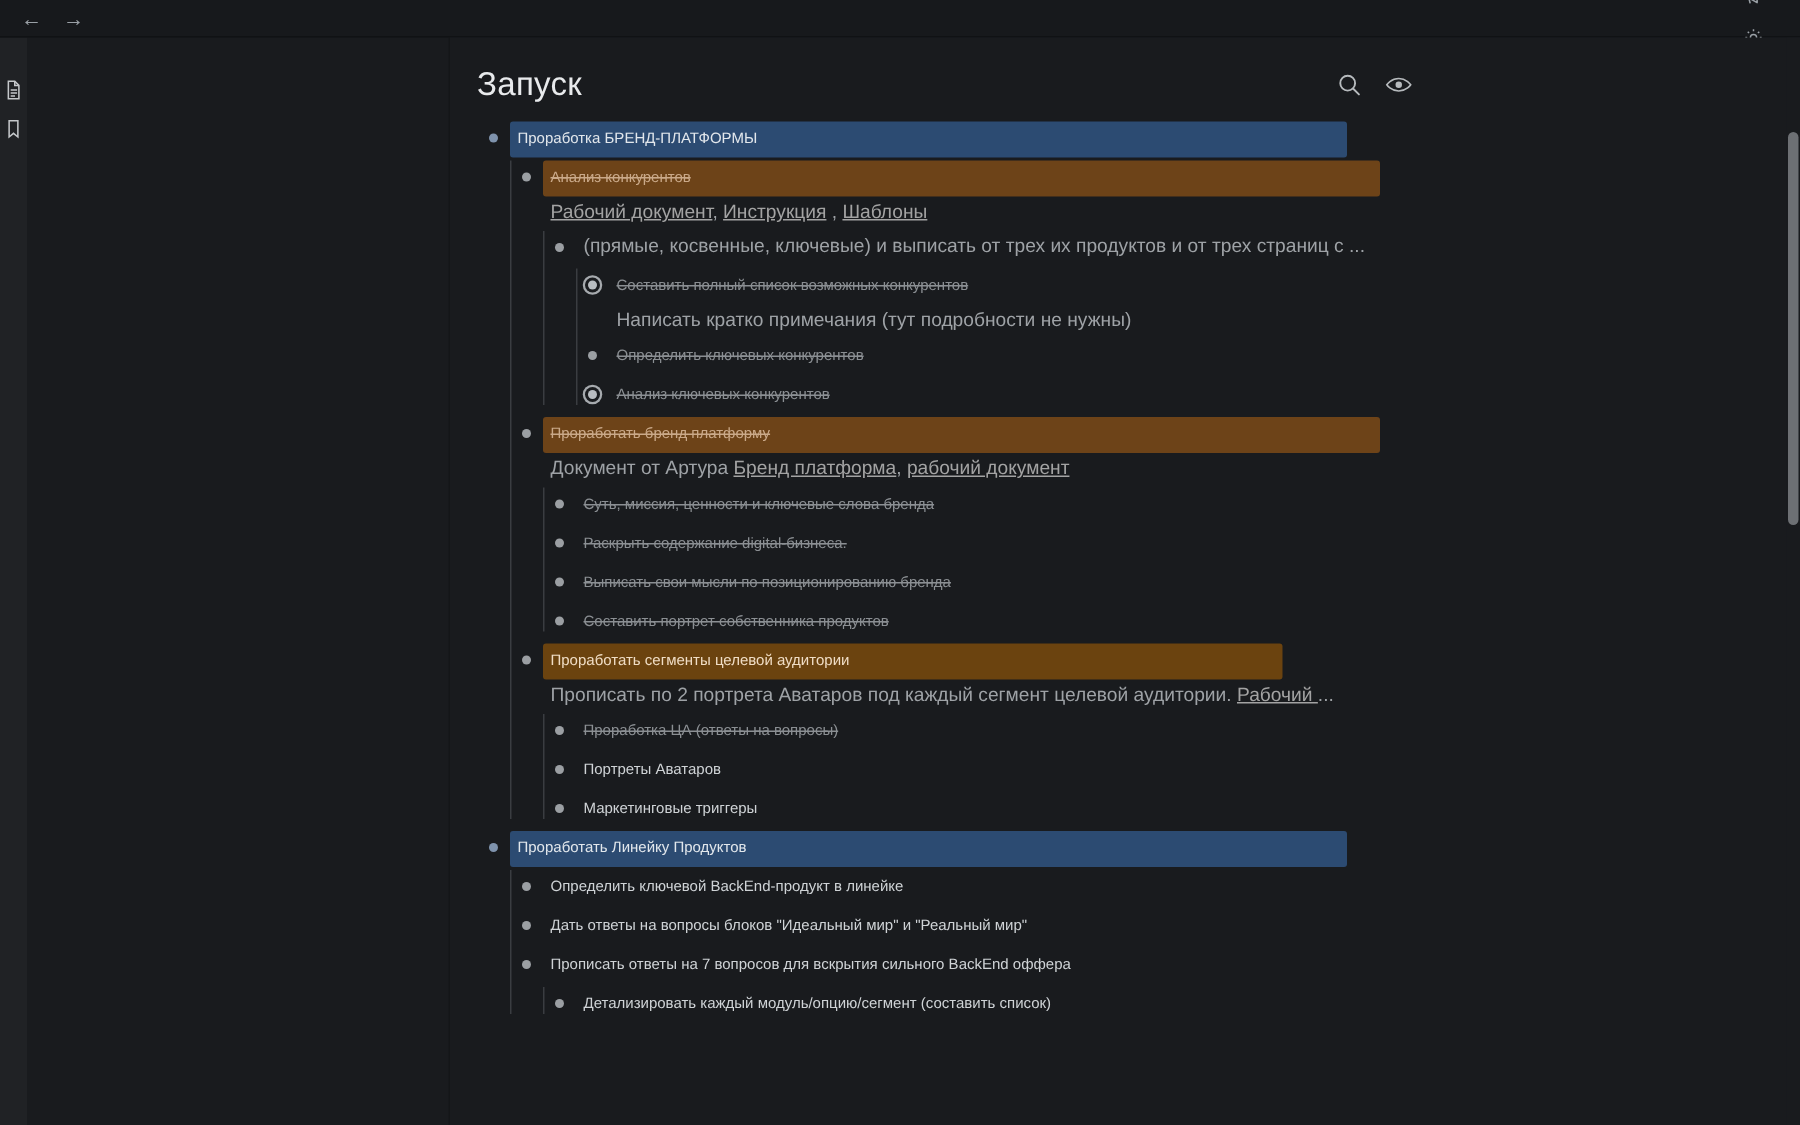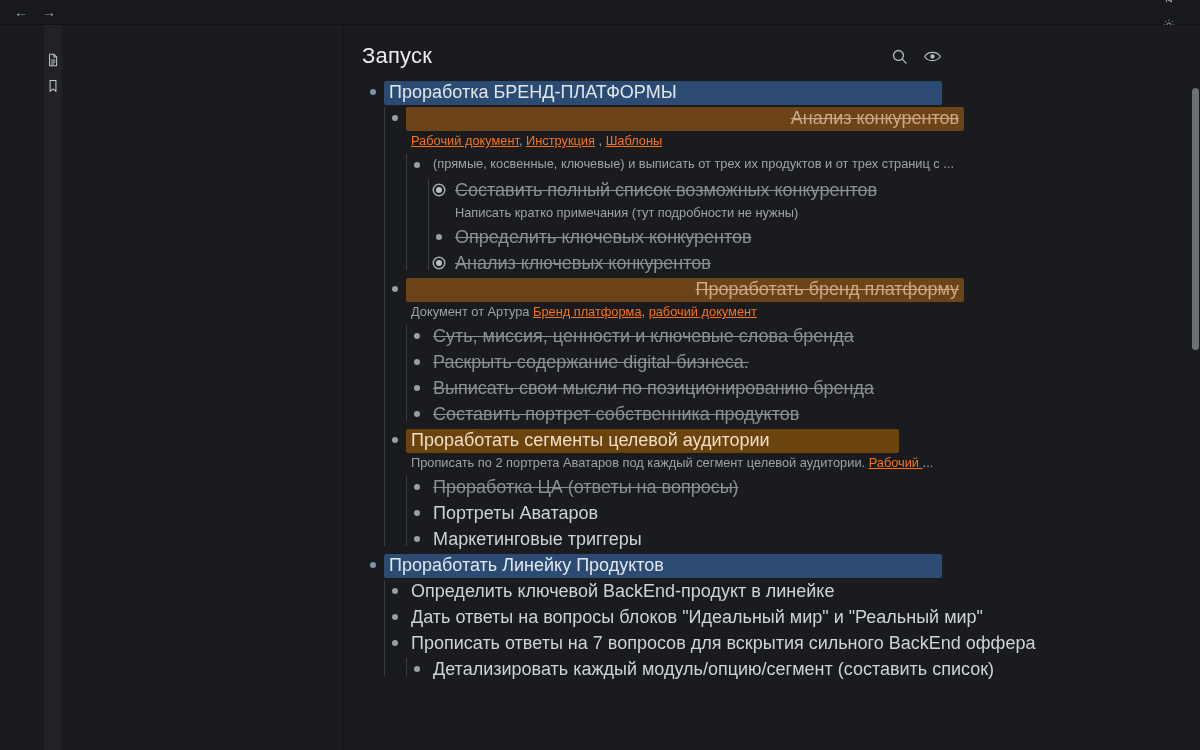--- a/index.html
+++ b/index.html
@@ -26,21 +26,21 @@
     cursor: pointer; user-select: none;
     width: 14px; text-align: center;
   }
   .topbar-right {
     margin-left: auto; display: flex; align-items: center; gap: 12px; flex-direction: column;
   }
   #synced-label { color: #c6c9cc; font-size: 12.5px; }
   .tb-icon { width: 16px; height: 16px; color: #9aa0a6; cursor: pointer; display:block; }
 
   
-  #main-wrap { display: flex; height: 725px; padding-left: 44px; }
+  #main-wrap { display: flex; height: 725px; }
 
   
   #left-rail {
     width: 18px; background: #202225; flex: 0 0 18px;
     display: flex; flex-direction: column; align-items: center;
     padding-top: 28px; gap: 12px;
   }
   .rail-icon { width: 12px; height: 14px; color: #c4c7ca; display:block; }
 
   
@@ -91,47 +91,47 @@
     background: #9b9fa3; display: block;
   }
   .bullet.has-children {
     width: 6px; height: 6px; background: #b9bdc1;
     box-shadow: 0 0 0 2px #191b1e, 0 0 0 3.5px #a6aaae;
   }
   .row.lvl0 .bullet { background: #7f93ad; }
 
   .text-cell { flex: 1; min-width: 0; padding-top: 2px; }
   .title-line {
-    font-size: 18px; line-height: 21px;
+    font-size: 10px; line-height: 21px;
     color: #cfd3d6; display: inline-block;
     padding: 1px 5px 2px 5px; border-radius: 2px;
     max-width: 100%;
   }
   .title-line.hl-blue {
     background: #2c4b72; color: #e2e7ec;
     display: block; width: 558px;
   }
   .title-line.hl-orange {
     background: #6d4318; color: #e3c9ae;
     display: block; width: 558px;
   }
   .title-line.hl-orange-active {
     background: #6b430f; color: #f0ddc5;
     display: block; width: 493px;
   }
-  .done { text-decoration: line-through; color: #8b8f93; text-align: right; }
+  .done { text-decoration: line-through; color: #8b8f93; }
   .title-line.hl-orange.done { color: #caa989; }
 
   .note-line {
     font-size: 12.8px; line-height: 19px;
     color: #9ea2a6; padding: 0 5px 2px 5px;
     white-space: nowrap; overflow: hidden; text-overflow: ellipsis;
     max-width: 565px;
   }
-  .lnk { color: #f97316; text-decoration: underline; cursor: pointer; }
+  .lnk { color: #a3a3a3; text-decoration: underline; cursor: pointer; }
 
   
   #scrollbar-track {
     position: absolute; right: 0; top: 25px;
     width: 9px; height: 725px; background: #191b1e;
   }
   #scrollbar-thumb {
     position: absolute; right: 1px; top: 63px;
     width: 7px; height: 262px; background: #6d7074; border-radius: 4px;
     cursor: pointer;

